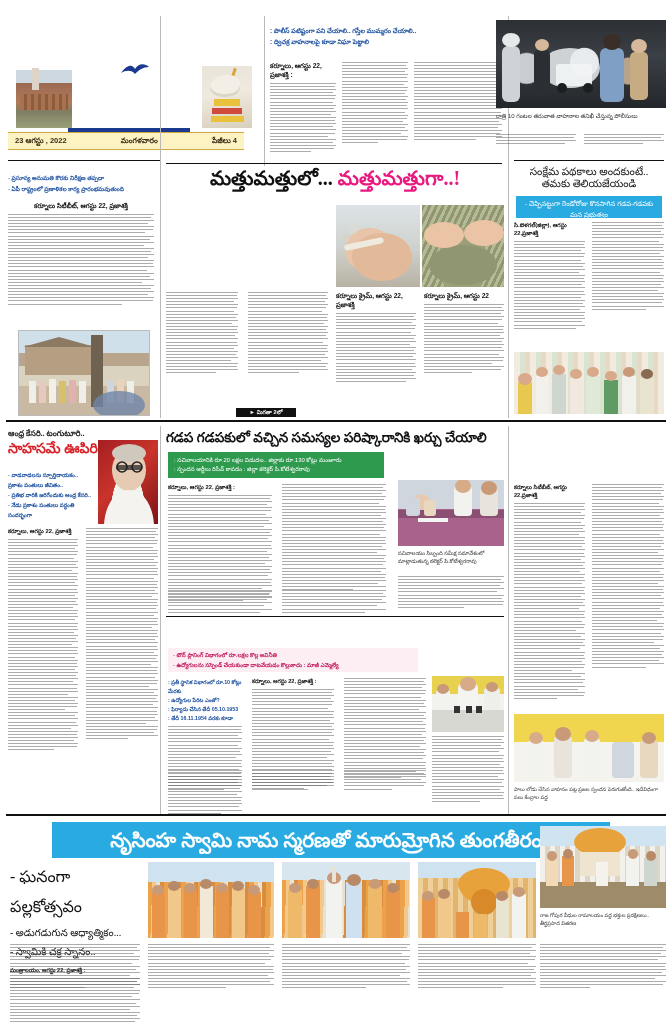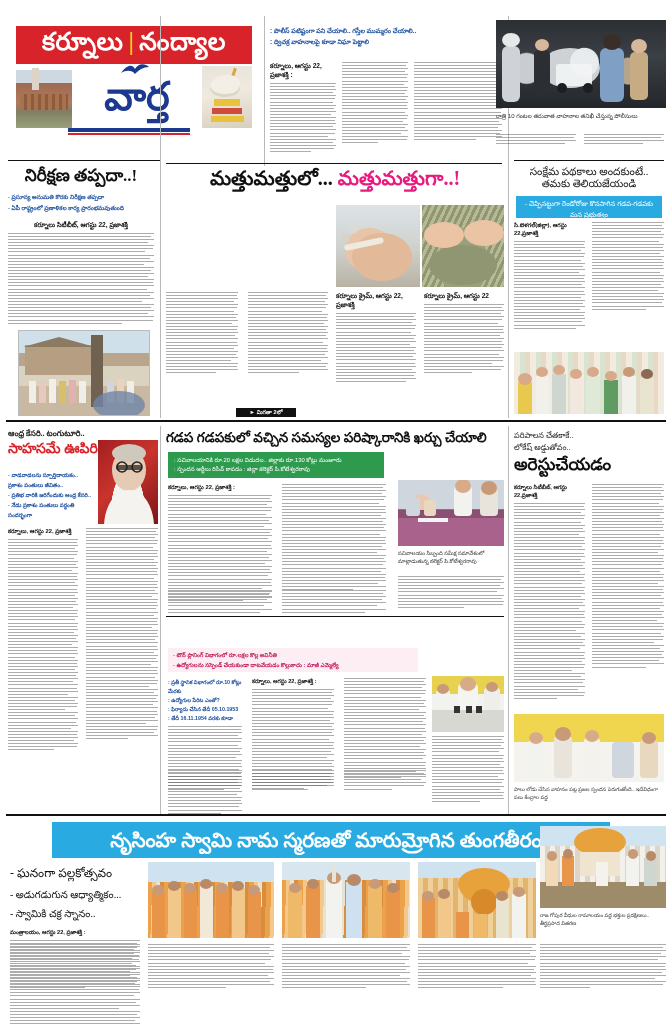--- a/index.html
+++ b/index.html
@@ -112,45 +112,42 @@
 
   .band{box-sizing:border-box;}
   .band .bl{font-size:6.8px;line-height:1.6;}
 </style>
 </head>
 <body>
 
 <div class="page">
 
   <div class="masthead">
-    <div class="mast-red">
-      <div class="t">
-        <span>కర్నూలు</span><span class="bar">|</span><span>నంద్యాల</span>
-      </div>
-    </div>
     <div class="mast-mid">
       <div class="mast-fort"></div>
-      <div class="mast-word">
-        <span class="w">వార్త</span>
-      </div>
       <svg class="mast-bird" viewBox="0 0 30 16">
         <path d="M1 11 C7 2,13 2,15 7 C18 1,25 1,29 5 C23 5,19 8,15 12 C12 8,6 8,1 11 Z" fill="#1b3a8f"></path>
       </svg>
       <div class="mast-cow">
         <div class="horn"></div>
           <div class="h"></div>
         <div class="n"></div>
           <div class="n2"></div>
           <div class="n3"></div>
       </div>
     </div>
     <div class="mast-rule1"></div>
     <div class="mast-rule2"></div>
   </div>
 
+  <div class="datebar">
+    <span>23 ఆగస్టు , 2022</span>
+    <span>మంగళవారం</span>
+    <span>పేజీలు 4</span>
+  </div>
 
   <div class="vr" style="left:160px;top:16px;height:402px;"></div>
   <div class="vr" style="left:264px;top:16px;height:150px;"></div>
   <div class="vr" style="left:508px;top:16px;height:402px;"></div>
   <div class="hr-thick" style="left:8px;top:160px;width:152px;height:1px;"></div>
   <div class="hr-thick" style="left:166px;top:163px;width:336px;height:1px;"></div>
   <div class="hr-thick" style="left:514px;top:160px;width:150px;height:1px;"></div>
 
   <div style="position:absolute;left:270px;top:20px;width:232px;">
     <div style="margin-top:5px;">
@@ -287,21 +284,20 @@
   <div style="position:absolute;left:584px;top:134px;width:80px;">
     <span class="blob tiny">
       <i style="width:100%"></i>
         <i style="width:96%"></i>
         <i style="width:100%"></i>
         <i style="width:74%"></i>
     </span>
   </div>
 
   <div style="position:absolute;left:8px;top:166px;width:146px;">
-    <div class="hl" style="font-size:17px;text-align:center;">నిరీక్షణ తప్పదా..!</div>
     <div style="margin-top:7px;">
       <div style="font-size:5.9px;color:#1b4fa0;font-weight:bold;line-height:1.85;">- ప్రసూన్య అనుమతి కొరకు నిరీక్షణ తప్పదా</div>
       <div style="font-size:5.9px;color:#1b4fa0;font-weight:bold;line-height:1.85;">- ఏపీ రాష్ట్రంలో ప్రణాళికల కార్య ప్రారంభమవుతుంది</div>
     </div>
     <div class="dateline" style="text-align:center;margin-top:7px;">కర్నూలు సిటీబీట్, ఆగస్టు 22, ప్రజాశక్తి</div>
     <span class="blob tiny">
       <i style="width:100%"></i>
         <i style="width:98%"></i>
         <i style="width:100%"></i>
         <i style="width:96%"></i>
@@ -1098,25 +1094,20 @@
       <i style="width:100%"></i>
         <i style="width:98%"></i>
         <i style="width:100%"></i>
         <i style="width:94%"></i>
       <i style="width:100%"></i>
         <i style="width:97%"></i>
         <i style="width:58%"></i>
     </span>
   </div>
 
-  <div style="position:absolute;left:514px;top:430px;width:150px;">
-    <div class="kicker" style="font-size:8px;font-weight:normal;">పరిపాలన చేతకాకే..</div>
-    <div class="kicker" style="font-size:8px;font-weight:normal;">లోకేష్ అడ్డుతోవం..</div>
-    <div class="hl" style="font-size:17px;margin-top:1px;">అరెస్టుచేయడం</div>
-  </div>
   <div style="position:absolute;left:514px;top:484px;width:71px;">
     <div class="dateline" style="font-size:5.6px;">కర్నూలు సిటీబీట్, ఆగస్టు 22,ప్రజాశక్తి</div>
     <span class="blob tiny">
       <i style="width:100%"></i>
         <i style="width:98%"></i>
         <i style="width:100%"></i>
         <i style="width:95%"></i>
       <i style="width:100%"></i>
         <i style="width:99%"></i>
         <i style="width:94%"></i>
@@ -1263,21 +1254,21 @@
   </div>
 
   <div class="hr-thick" style="left:6px;top:814px;width:660px;height:2px;"></div>
 
   <div style="position:absolute;left:52px;top:822px;width:558px;height:36px;background:#29abe2;
               display:flex;align-items:center;justify-content:center;">
     <span class="hl" style="color:#fff;font-size:20px;">నృసింహ స్వామి నామ స్మరణతో మారుమ్రోగిన తుంగతీరం..</span>
   </div>
 
   <div style="position:absolute;left:10px;top:862px;width:130px;">
-    <div style="font-size:12px;color:#111;line-height:1.9;font-family:'Liberation Serif',serif;">- ఘనంగా పల్లకోత్సవం</div>
+    <div style="font-size:16px;color:#111;line-height:1.9;font-family:'Liberation Serif',serif;">- ఘనంగా పల్లకోత్సవం</div>
     <div style="font-size:10px;color:#111;line-height:1.9;font-family:'Liberation Serif',serif;">- అడుగడుగున ఆధ్యాత్మికం...</div>
     <div style="font-size:10px;color:#111;line-height:1.9;font-family:'Liberation Serif',serif;">- స్వామికి చక్ర స్నానం..</div>
     <div class="dateline" style="font-size:5.6px;margin-top:6px;">మంత్రాలయం, ఆగస్టు 22, ప్రజాశక్తి :</div>
     <span class="blob tiny">
       <i style="width:100%"></i>
         <i style="width:98%"></i>
         <i style="width:100%"></i>
         <i style="width:95%"></i>
       <i style="width:100%"></i>
         <i style="width:99%"></i>

